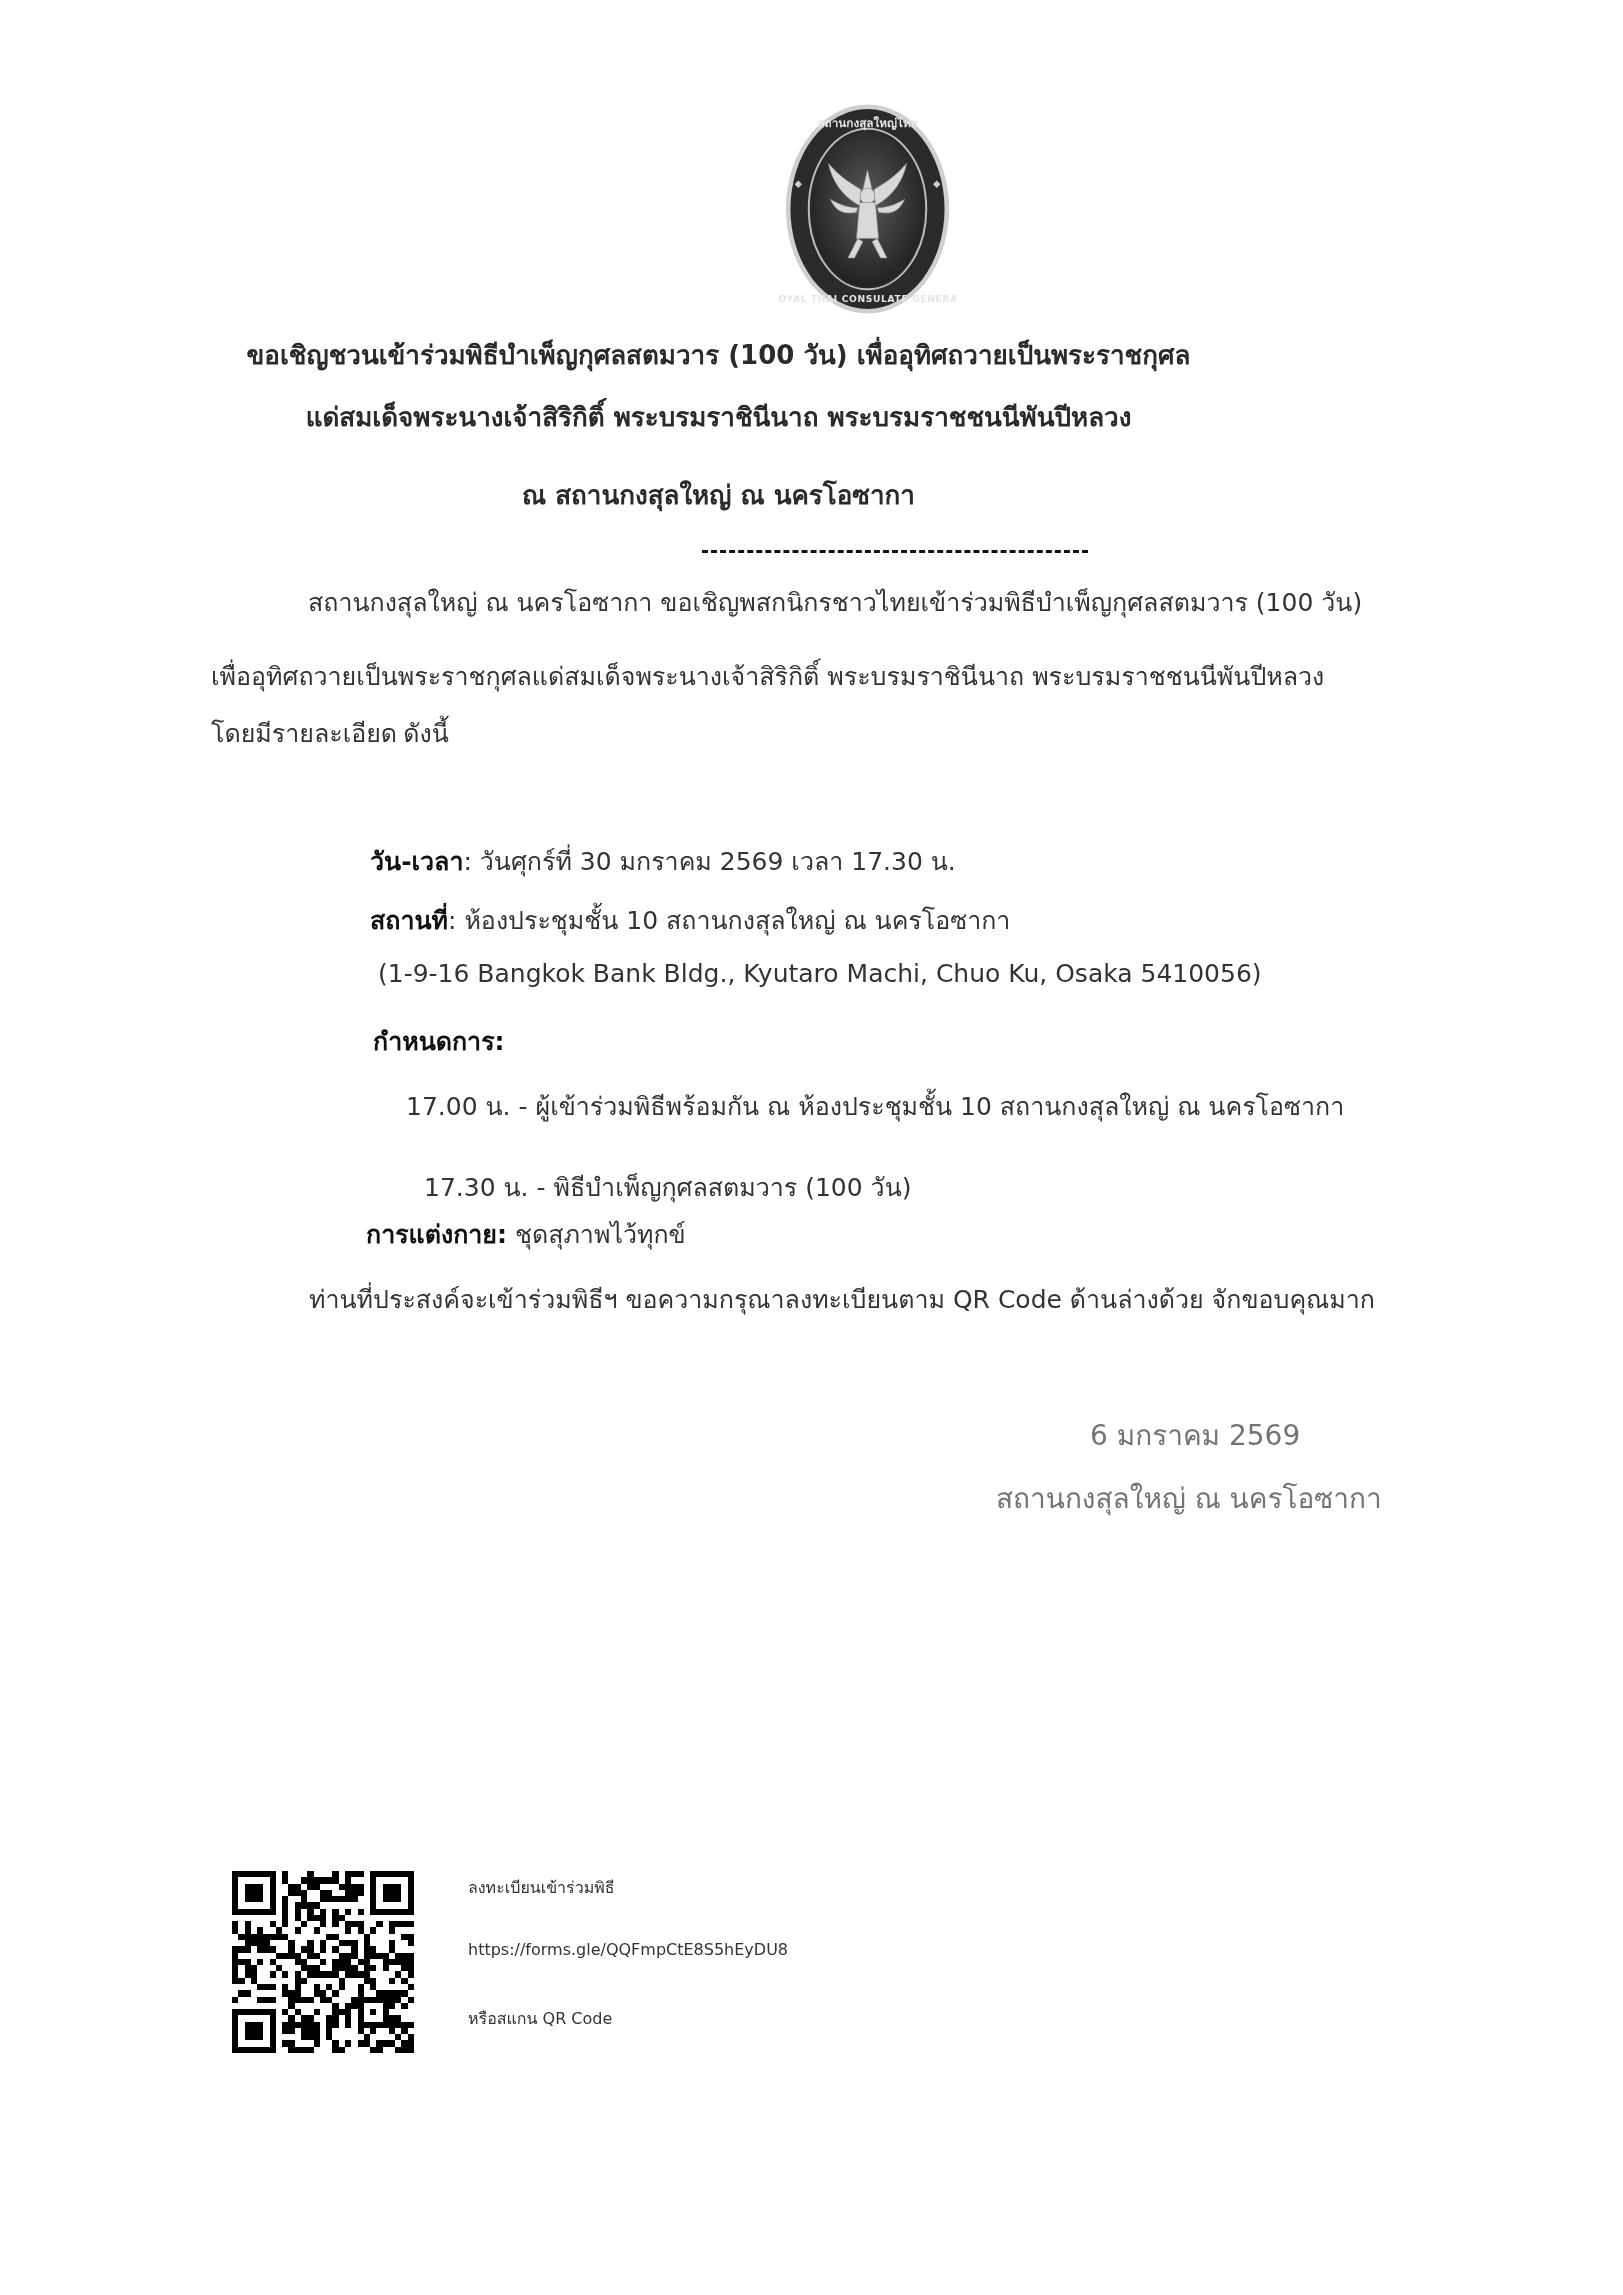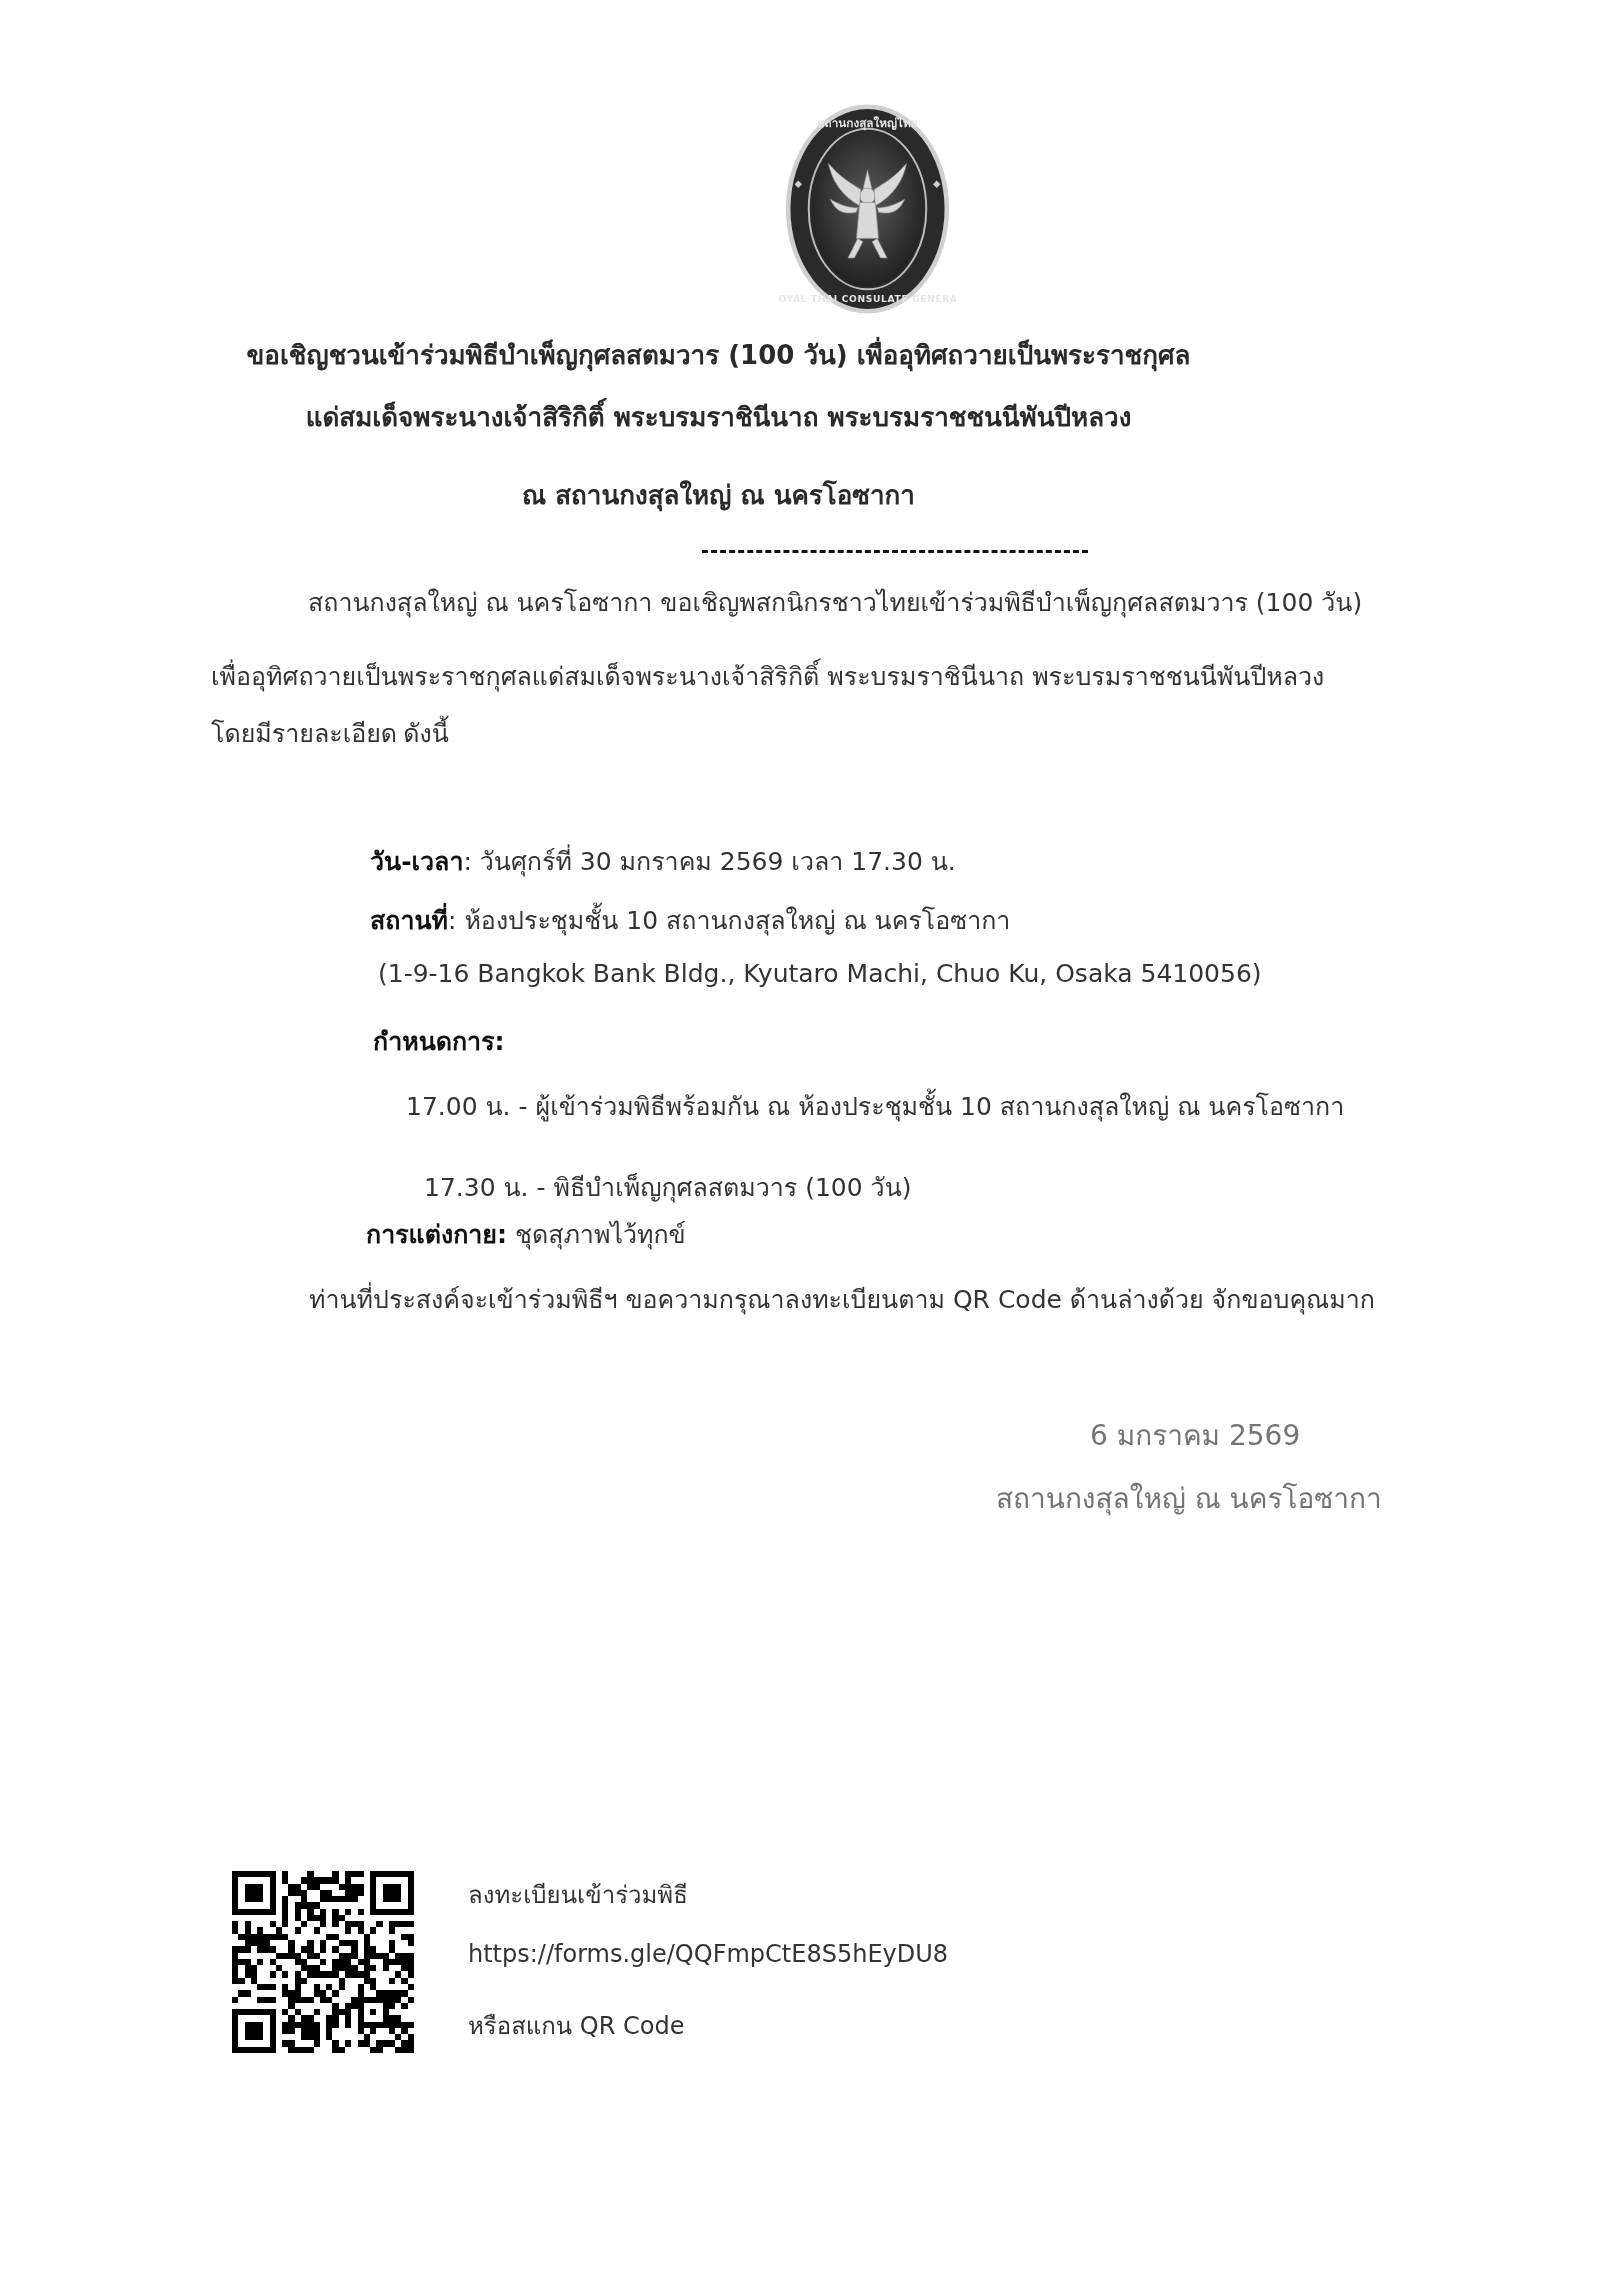--- a/index.html
+++ b/index.html
@@ -12,21 +12,21 @@
 
   .title { font-size: 26px; font-weight: bold; color: #2a2a2a; left: 0; width: 1437px; text-align: center; }
   .sep { left: 702px; top: 550px; width: 386px; height: 0; border-top: 3.3px dashed #111; }
 
   .body-text { font-size: 25px; color: #333; }
   .label { font-weight: bold; color: #111; }
 
   .sign { font-size: 28px; color: #737373; }
 
   .qr { left: 232px; top: 1871px; width: 182px; height: 182px; }
-  .qr-side { font-size: 24px; color: #333; }
+  .qr-side { font-size: 16px; color: #333; }
 </style>
 </head>
 <body>
 
 <div class="abs emblem">
   <svg width="177" height="222" viewBox="0 0 270 340">
     <defs>
       <radialGradient id="eg" cx="50%" cy="45%" r="60%">
         <stop offset="0%" stop-color="#5a5a5a"></stop>
         <stop offset="100%" stop-color="#1c1c1c"></stop>

